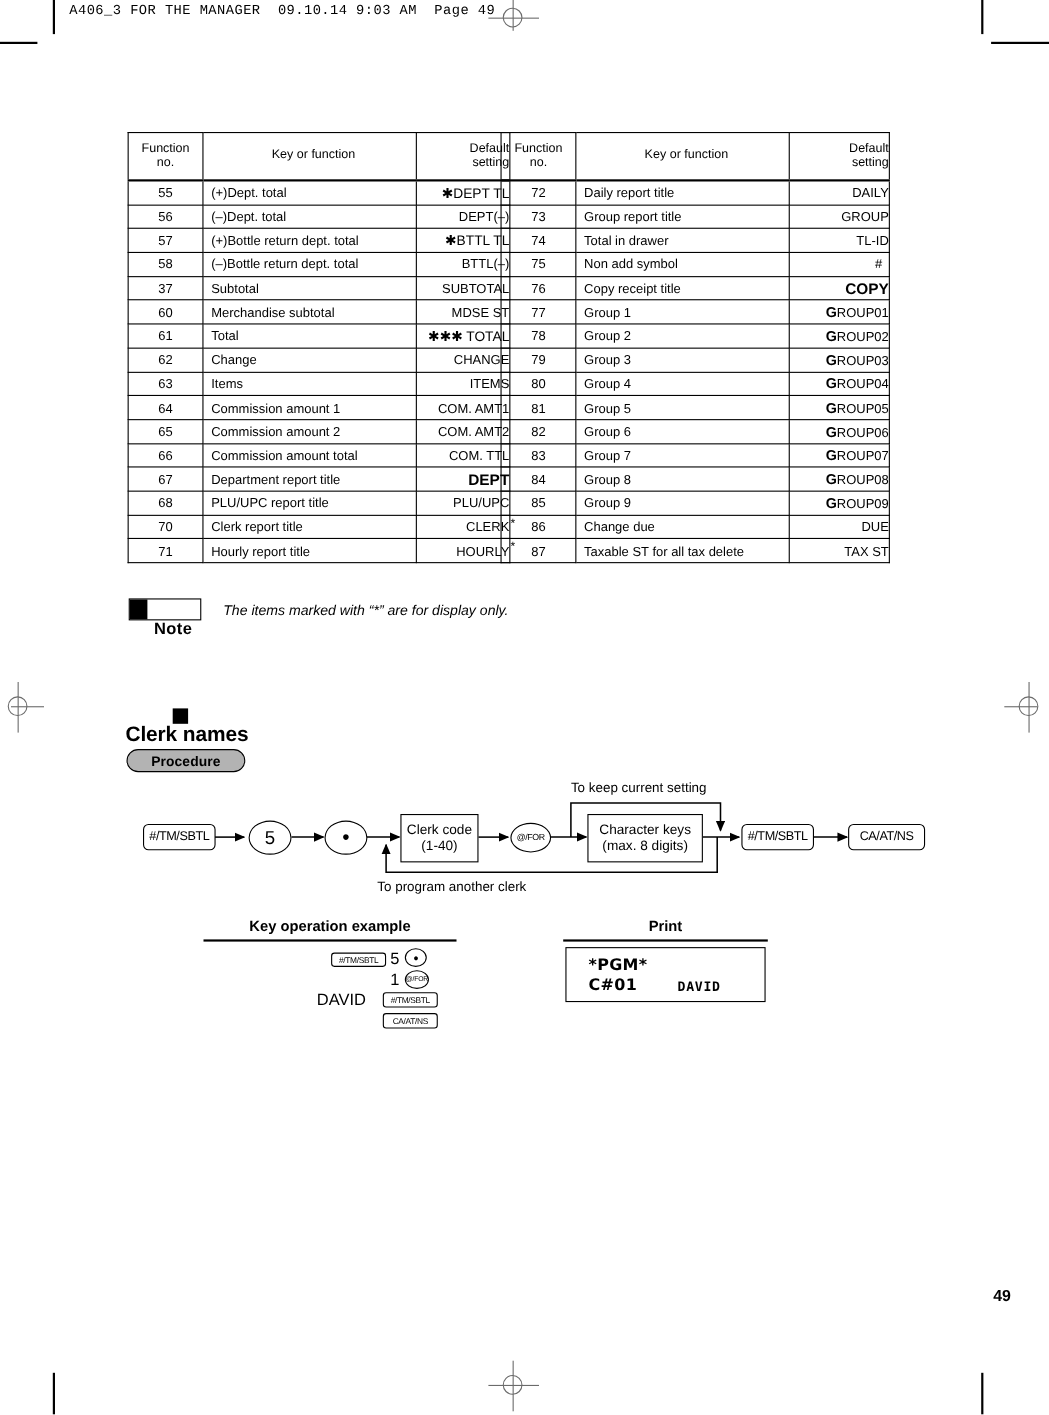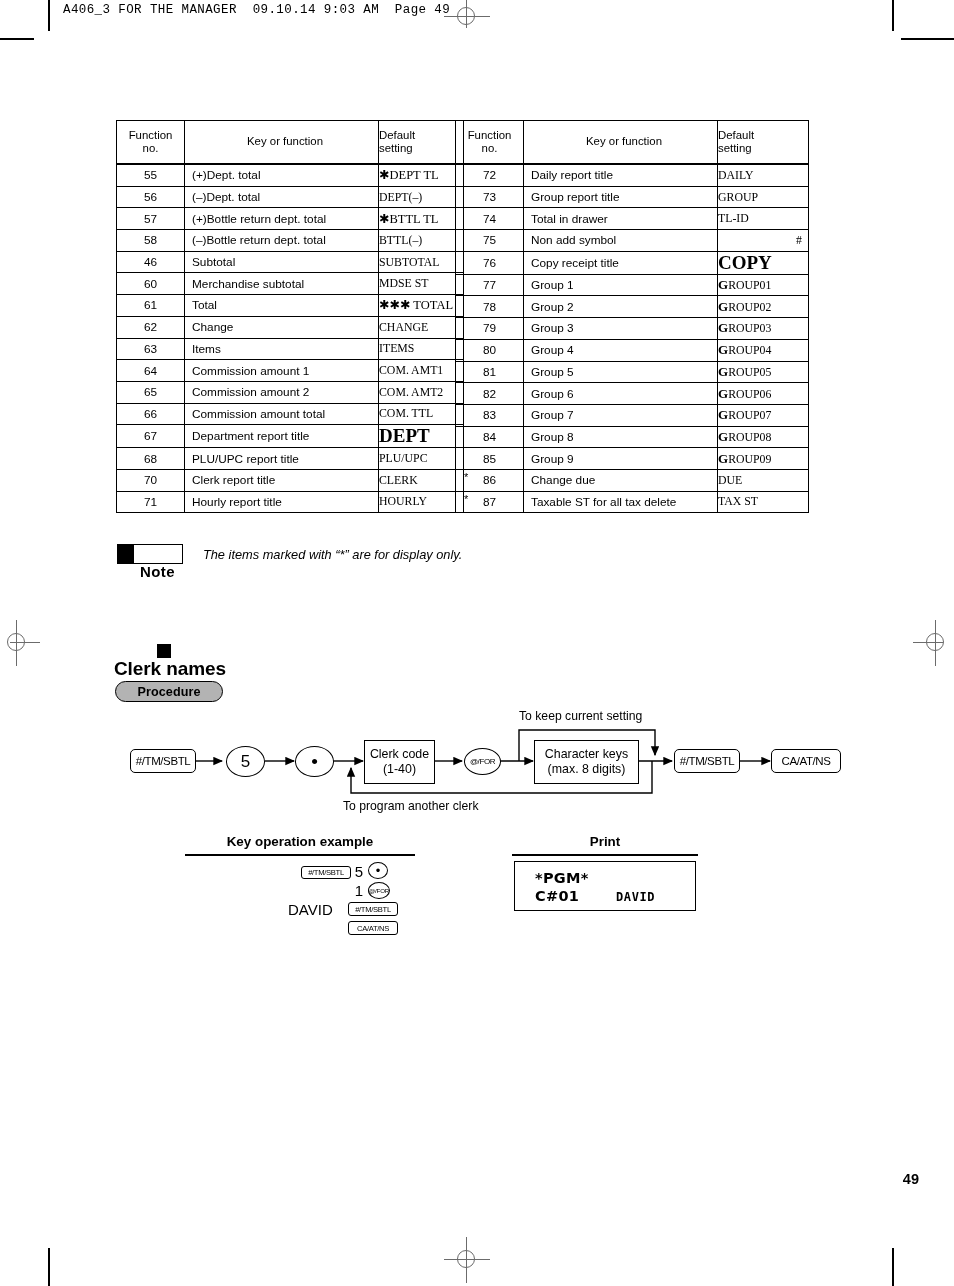--- a/index.html
+++ b/index.html
@@ -86,28 +86,28 @@
   }
   .fn-table thead th {
     height: 42px;
     text-align: center;
     line-height: 1.15;
     font-size: 11.4px;
     border-bottom-width: 2px;
   }
   .fn-table .c-no   { width: 67px;  text-align: center; }
   .fn-table .c-key  { width: 186px; text-align: left;  padding-left: 7px; margin-left: 46px; }
-  .fn-table .c-def  { width: 84px;  text-align: left; }
+  .fn-table .c-def  { width: 84px;  text-align: right; }
 
   .fn-table td.c-no { font-size: 11.8px; }
   .fn-table td.c-key { font-size: 11.8px; }
-  .fn-table td.c-def { font-size: 11.8px; white-space: nowrap; font-family: Liberation Serif, serif; }
+  .fn-table td.c-def { font-size: 11.8px; white-space: nowrap; }
 
   .c-def.right { text-align: right; padding-right: 6px; }
-  .bold-val { font-weight: bold; font-size: 19px; }
+  .bold-val { font-weight: bold; font-size: 14px; }
   .bold-g   { font-weight: bold; }
   .star     { font-size: 12.5px; }
   .starno   { position: relative; }
   .starno .sm-star {
     position: absolute;
     left: 8px;
     top: 1px;
     font-size: 11px;
   }
 
@@ -367,21 +367,21 @@
         <td class="c-no"><span>57</span></td>
         <td class="c-key">(+)Bottle return dept. total</td>
         <td class="c-def"><span class="star">✱BTTL TL</span></td>
       </tr>
       <tr>
         <td class="c-no"><span>58</span></td>
         <td class="c-key">(–)Bottle return dept. total</td>
         <td class="c-def"><span>BTTL(–)</span></td>
       </tr>
       <tr>
-        <td class="c-no"><span>46</span></td>
+        <td class="c-no"><span>37</span></td>
         <td class="c-key">Subtotal</td>
         <td class="c-def"><span>SUBTOTAL</span></td>
       </tr>
       <tr>
         <td class="c-no"><span>60</span></td>
         <td class="c-key">Merchandise subtotal</td>
         <td class="c-def"><span>MDSE ST</span></td>
       </tr>
       <tr>
         <td class="c-no"><span>61</span></td>

